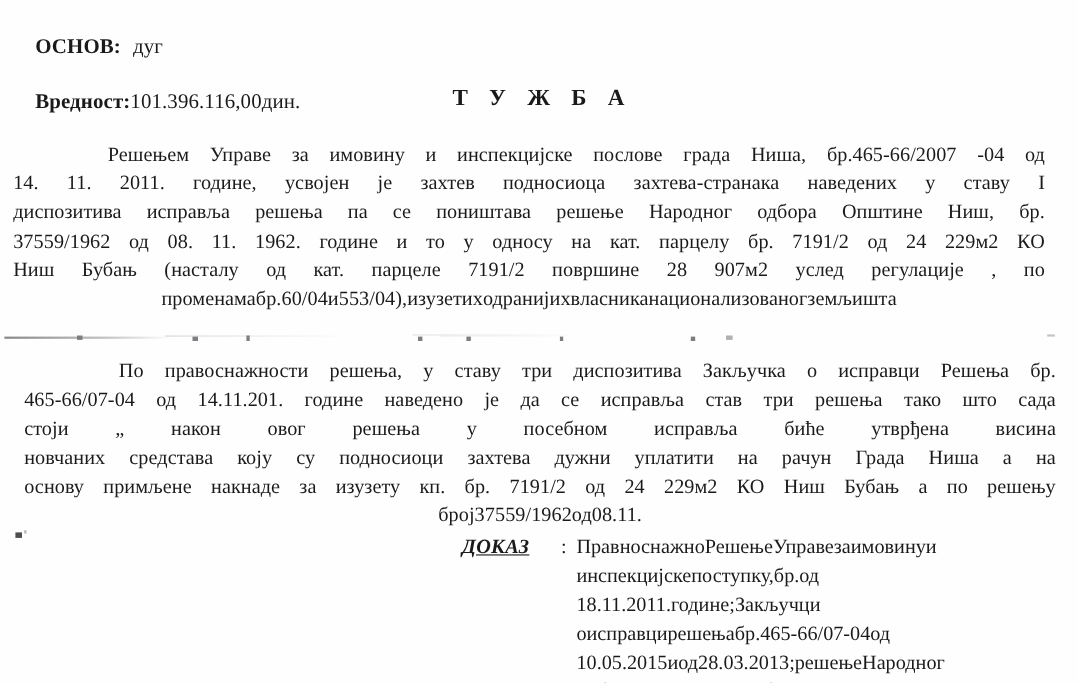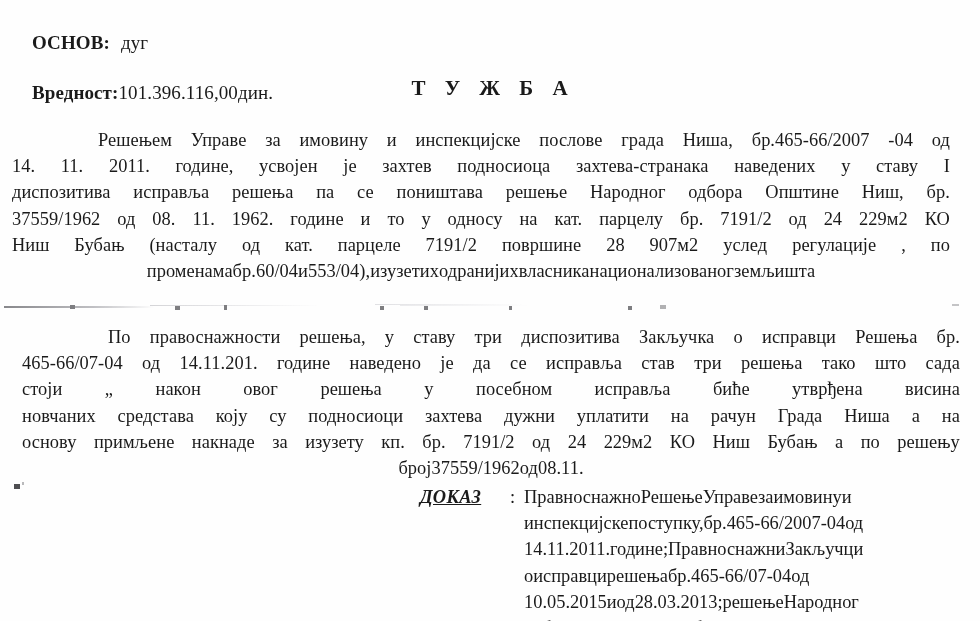--- a/index.html
+++ b/index.html
@@ -247,21 +247,21 @@
     </div>
 
   <div class="stray-dot"></div>
   <div class="stray-dot-b"></div>
 
   <div class="evidence">
     <span class="evidence-label">ДОКАЗ</span>
     <span class="evidence-colon">:</span>
     <div class="evidence-body">
         <div class="jline"><span class="w">Правноснажно</span><span class="w">Решење</span><span class="w">Управе</span><span class="w">за</span><span class="w">имовину</span><span class="w">и</span></div>
-        <div class="jline"><span class="w">инспекцијске</span><span class="w">поступку,</span><span class="w">бр.</span><span class="w">465-66/2007-04</span><span class="w">од</span></div>
-        <div class="jline"><span class="w">14.11.2011</span><span class="w">.године;</span><span class="w">Правноснажни</span><span class="w">Закључци</span></div>
+        <div class="jline"><span class="w">инспекцијске</span><span class="w">поступку,</span><span class="w">бр.</span><span class="w">од</span></div>
+        <div class="jline"><span class="w">18.11.2011</span><span class="w">.године;</span><span class="w">Закључци</span></div>
         <div class="jline"><span class="w">о</span><span class="w">исправци</span><span class="w">решења</span><span class="w">бр.</span><span class="w">465-66/07-04</span><span class="w">од</span></div>
         <div class="jline"><span class="w">10.05.</span><span class="w">2015</span><span class="w">и</span><span class="w">од28.03.2013;решење</span><span class="w">Народног</span></div>
         <div class="jline last"><span class="w">одбора</span><span class="w">Општине</span><span class="w">Ниш,</span><span class="w">бр.37559/1962</span><span class="w">од</span><span class="w">08.</span></div>
       </div>
   </div>
 
 </div>
 
 </body></html>

